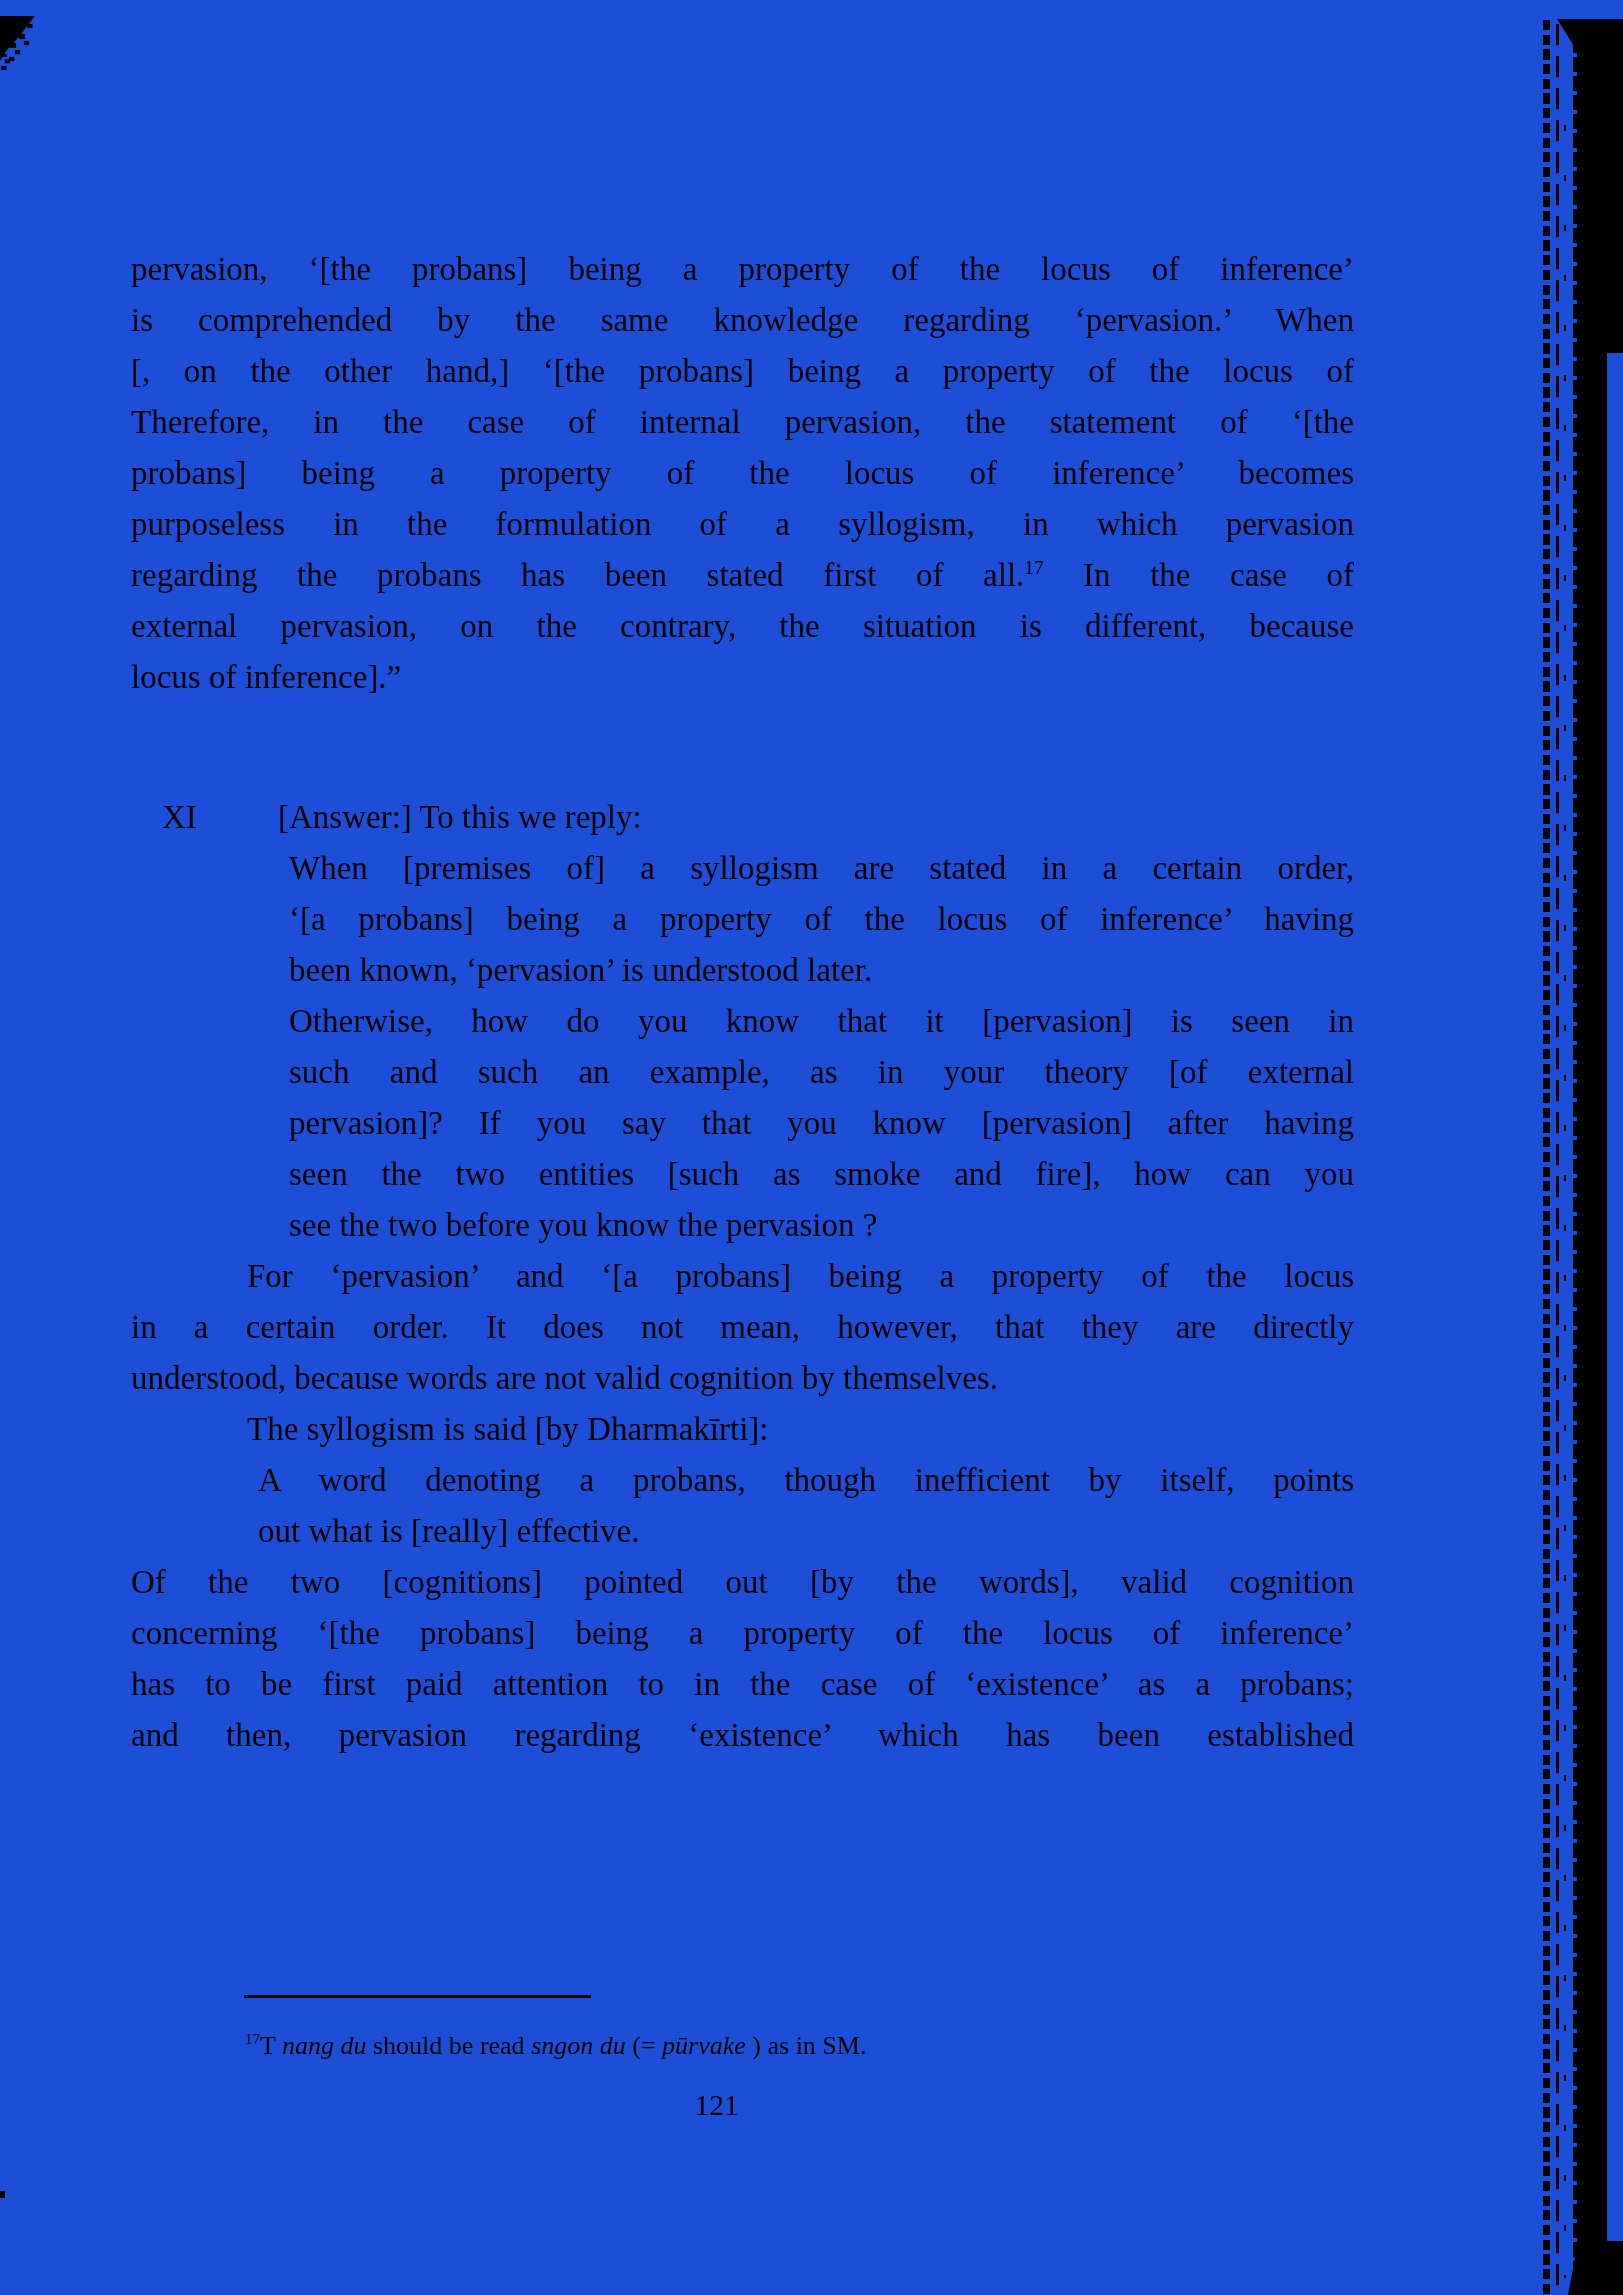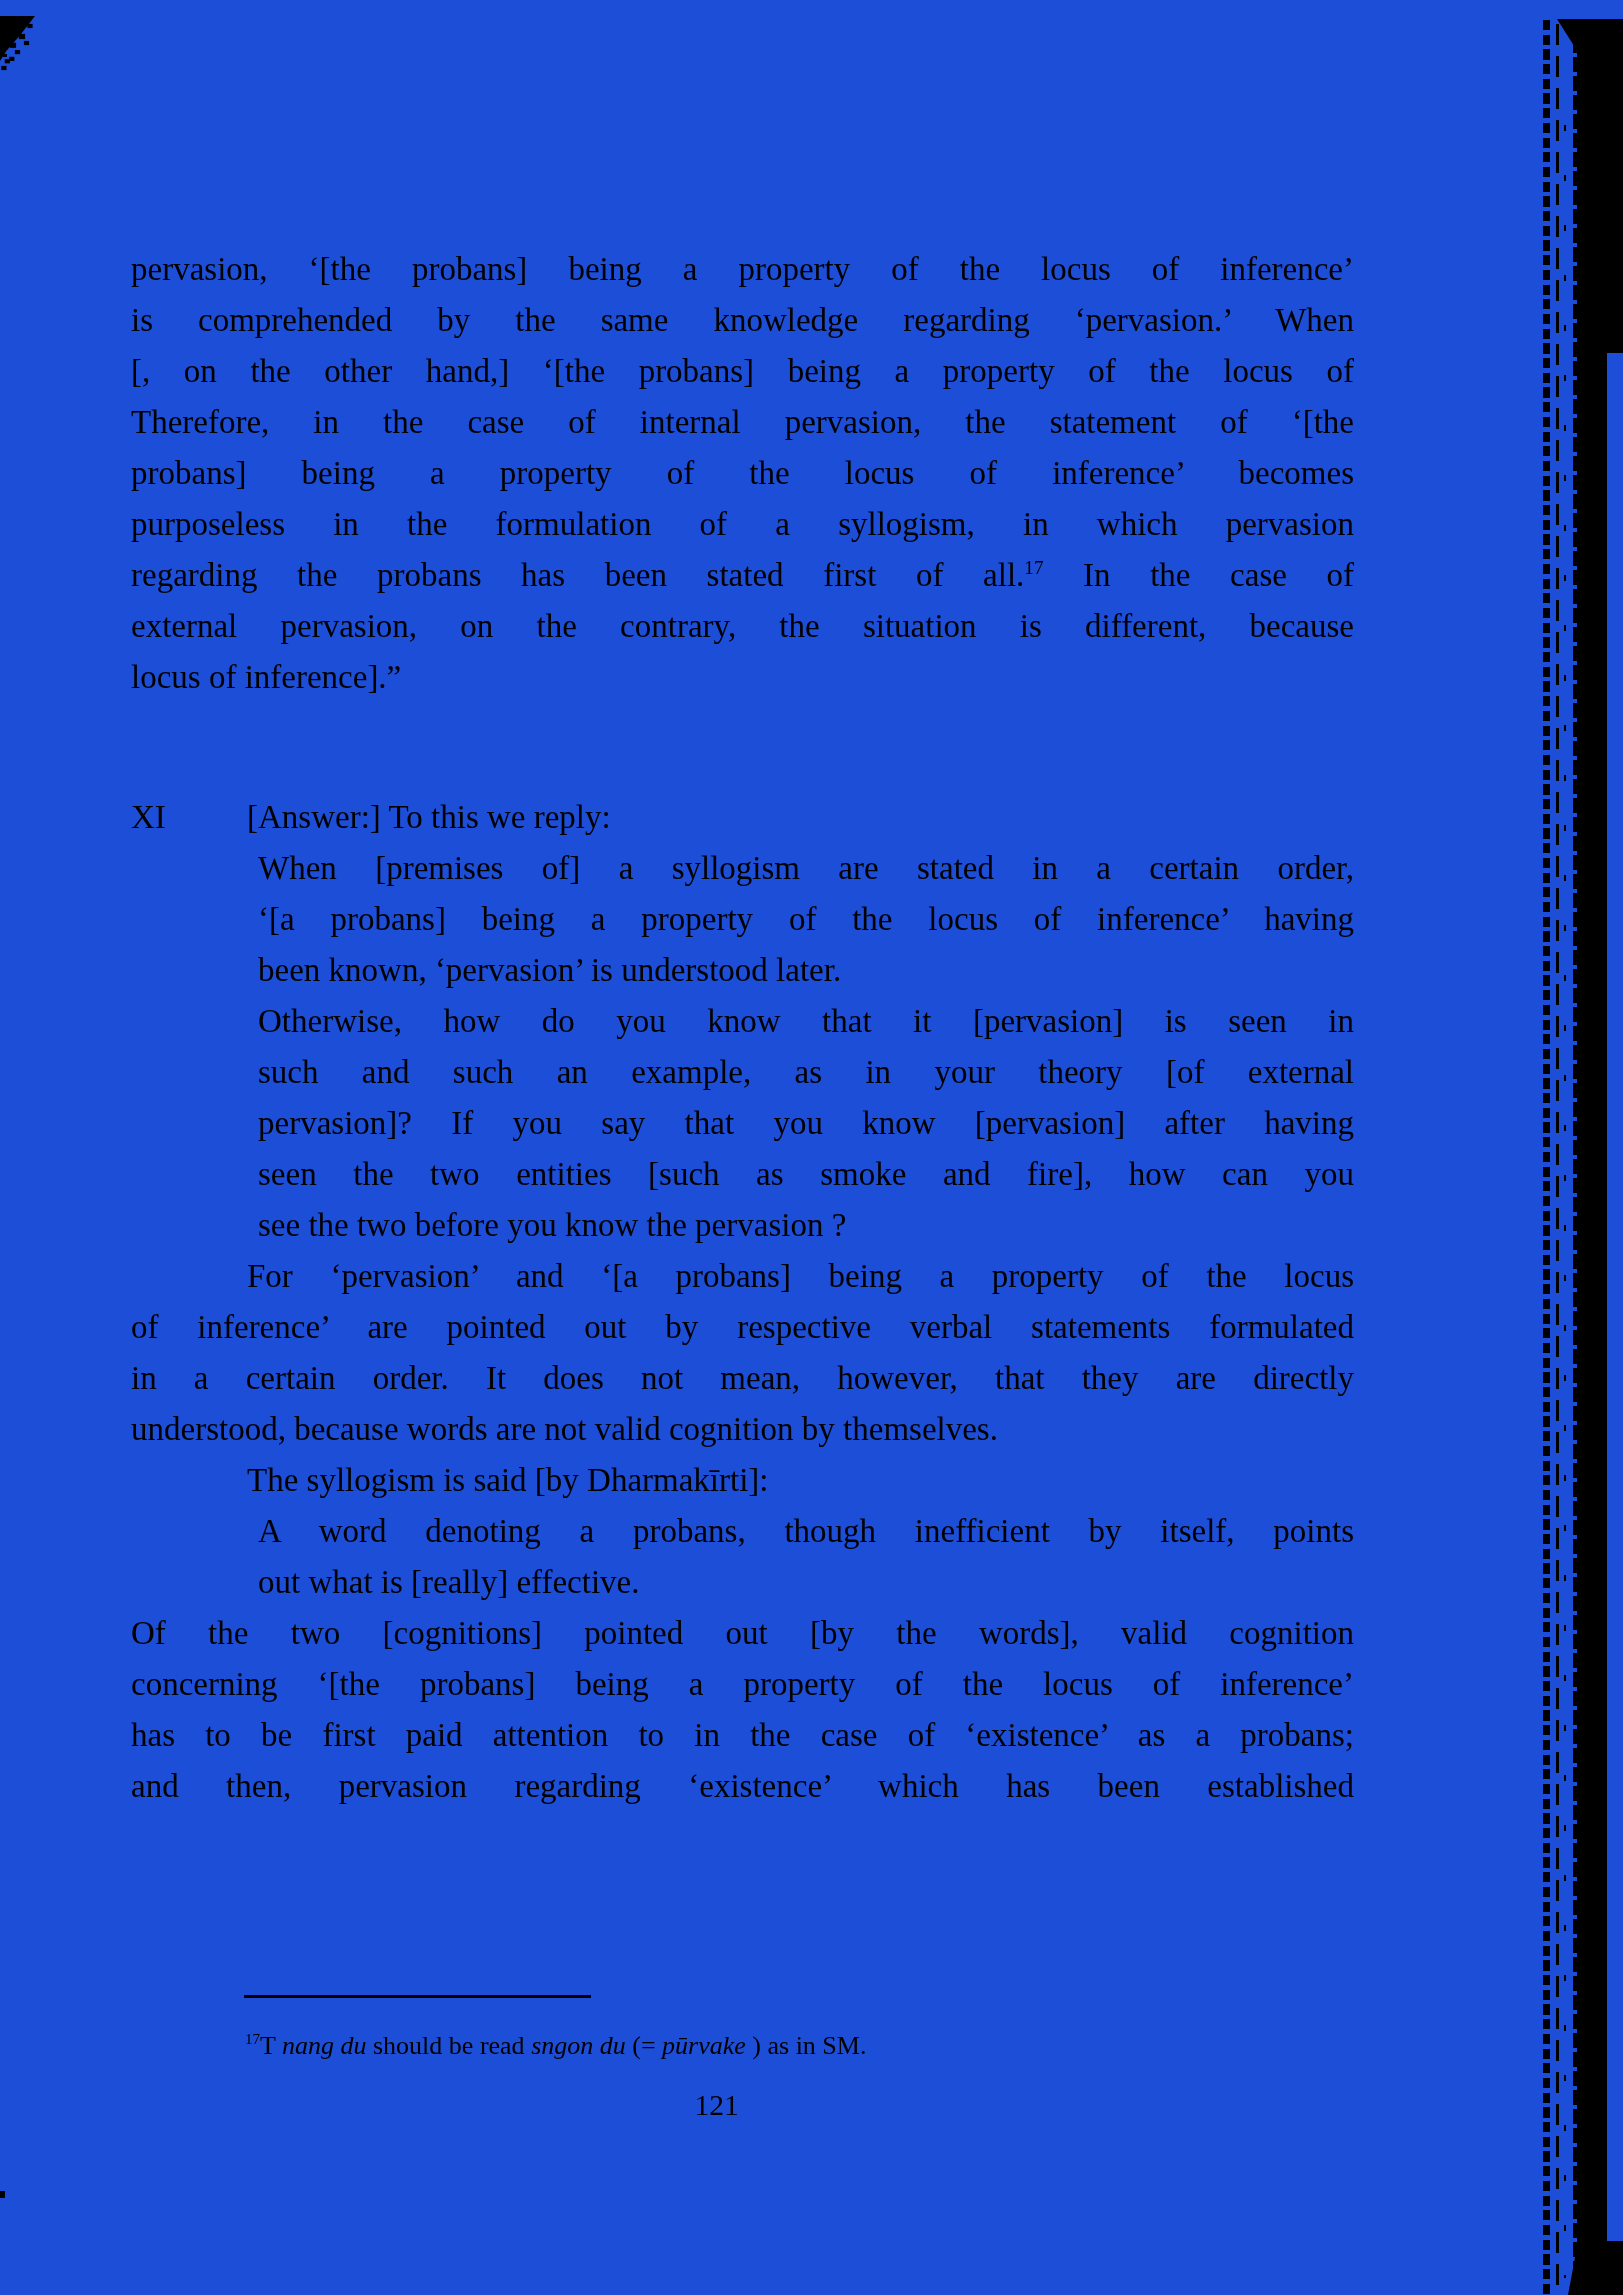--- a/index.html
+++ b/index.html
@@ -23,21 +23,21 @@
   .ln{
     min-height:51px;
     text-align:justify;
     text-align-last:left;
     text-justify:inter-word;
   }
   .ln.full{ text-align-last:justify; }
   .ln.ind-verse{ padding-left:127px; }
   .ln.ind-first{ padding-left:116px; }
   .ln .xi{ display:inline-block; width:116px; }
-  .block.gap{ margin-top:89px; }
+  .block.gap{ margin-top:89px;margin-left:31px; }
   sup{ font-size:58%; vertical-align:super; line-height:0; }
   em{ font-style:italic; }
   
   .footnote-rule{
     position:absolute;
     left:244px; top:1995px;
     width:347px; height:3.4px;
     background:#000;
   }
   .footnote{
@@ -140,21 +140,20 @@
         <div class="ln full ind-verse">‘[a probans] being a property of the locus of inference’ having</div>
         <div class="ln ind-verse">been known, ‘pervasion’ is understood later.</div>
         <div class="ln full ind-verse">Otherwise, how do you know that it [pervasion] is seen in</div>
         <div class="ln full ind-verse">such and such an example, as in your theory [of external</div>
         <div class="ln full ind-verse">pervasion]? If you say that you know [pervasion] after having</div>
         <div class="ln full ind-verse">seen the two entities [such as smoke and fire], how can you</div>
         <div class="ln ind-verse">see the two before you know the pervasion ?</div>
       </div>
       <div class="block">
         <div class="ln full ind-first">For ‘pervasion’ and ‘[a probans] being a property of the locus</div>
-        <div class="ln full">of inference’ are pointed out by respective verbal statements formulated</div>
         <div class="ln full">in a certain order. It does not mean, however, that they are directly</div>
         <div class="ln">understood, because words are not valid cognition by themselves.</div>
       </div>
       <div class="block">
         <div class="ln ind-first">The syllogism is said [by Dharmakīrti]:</div>
         <div class="ln full ind-verse">A word denoting a probans, though inefficient by itself, points</div>
         <div class="ln ind-verse">out what is [really] effective.</div>
       </div>
       <div class="block">
         <div class="ln full">Of the two [cognitions] pointed out [by the words], valid cognition</div>

